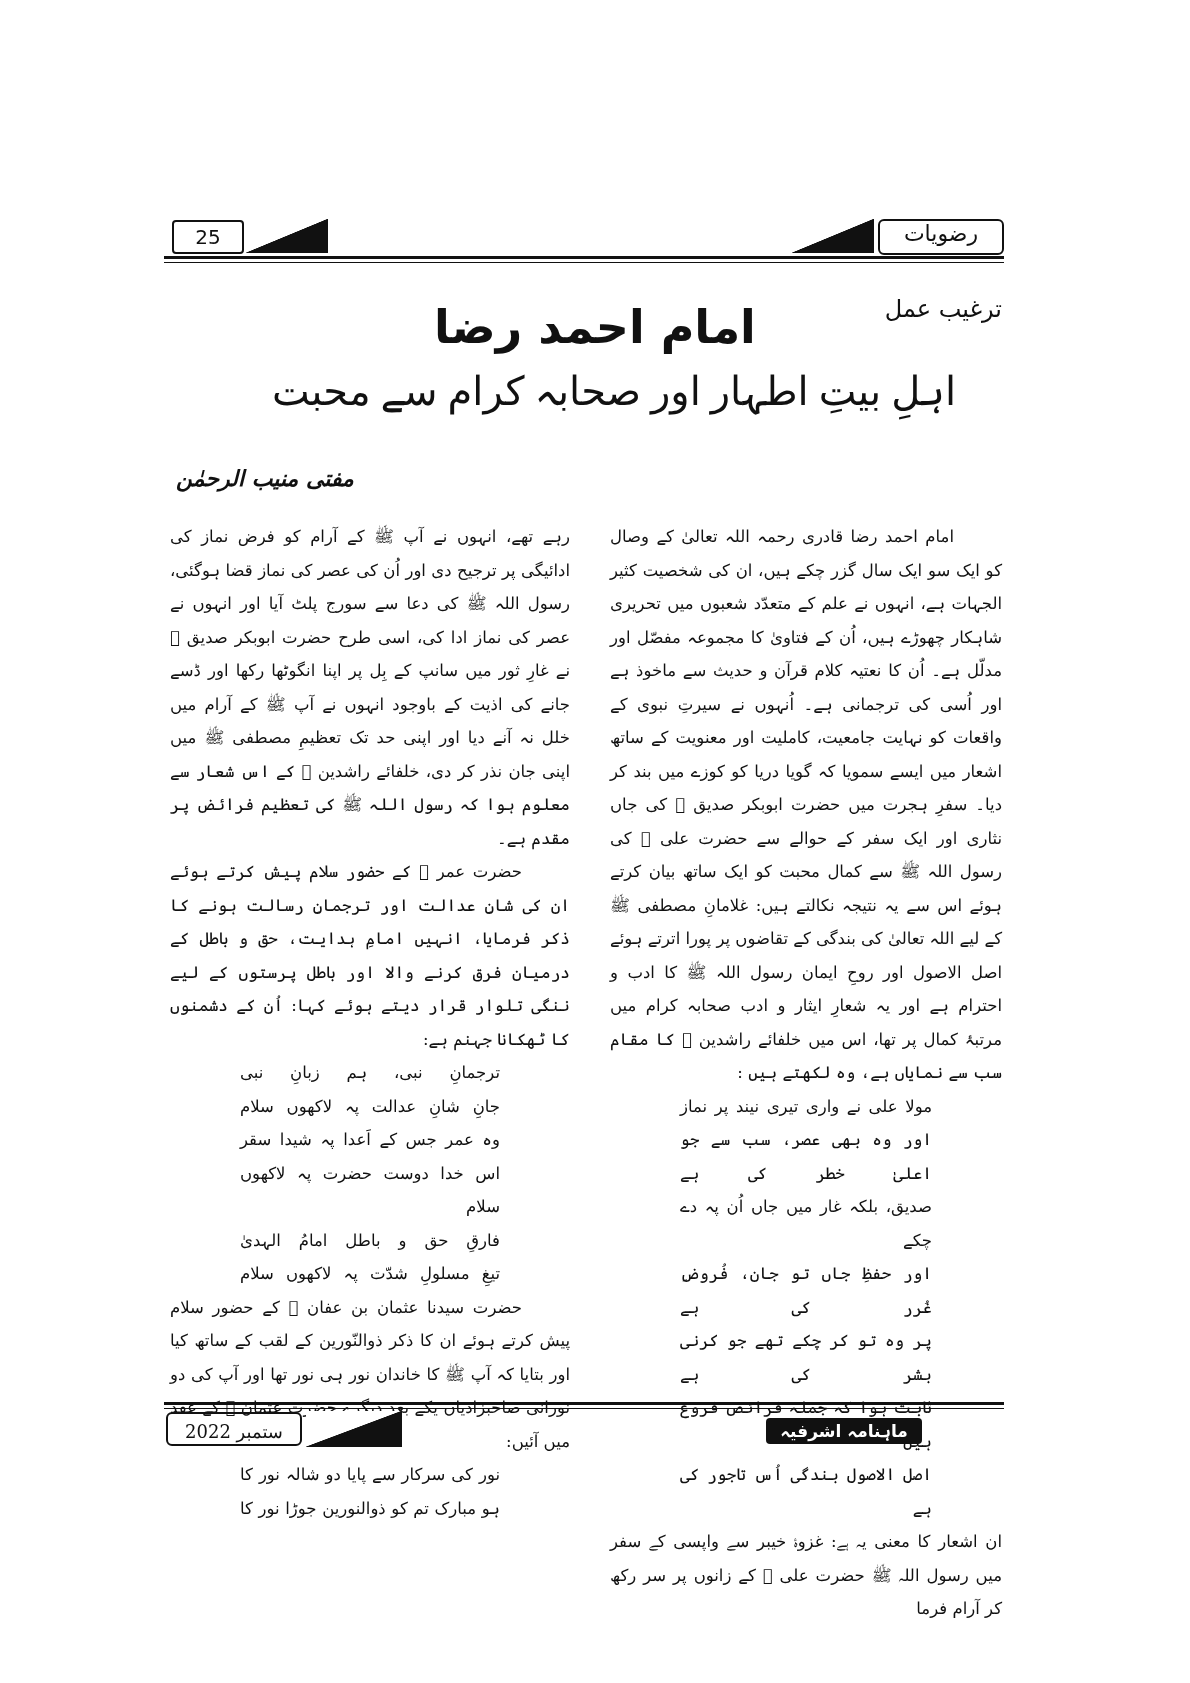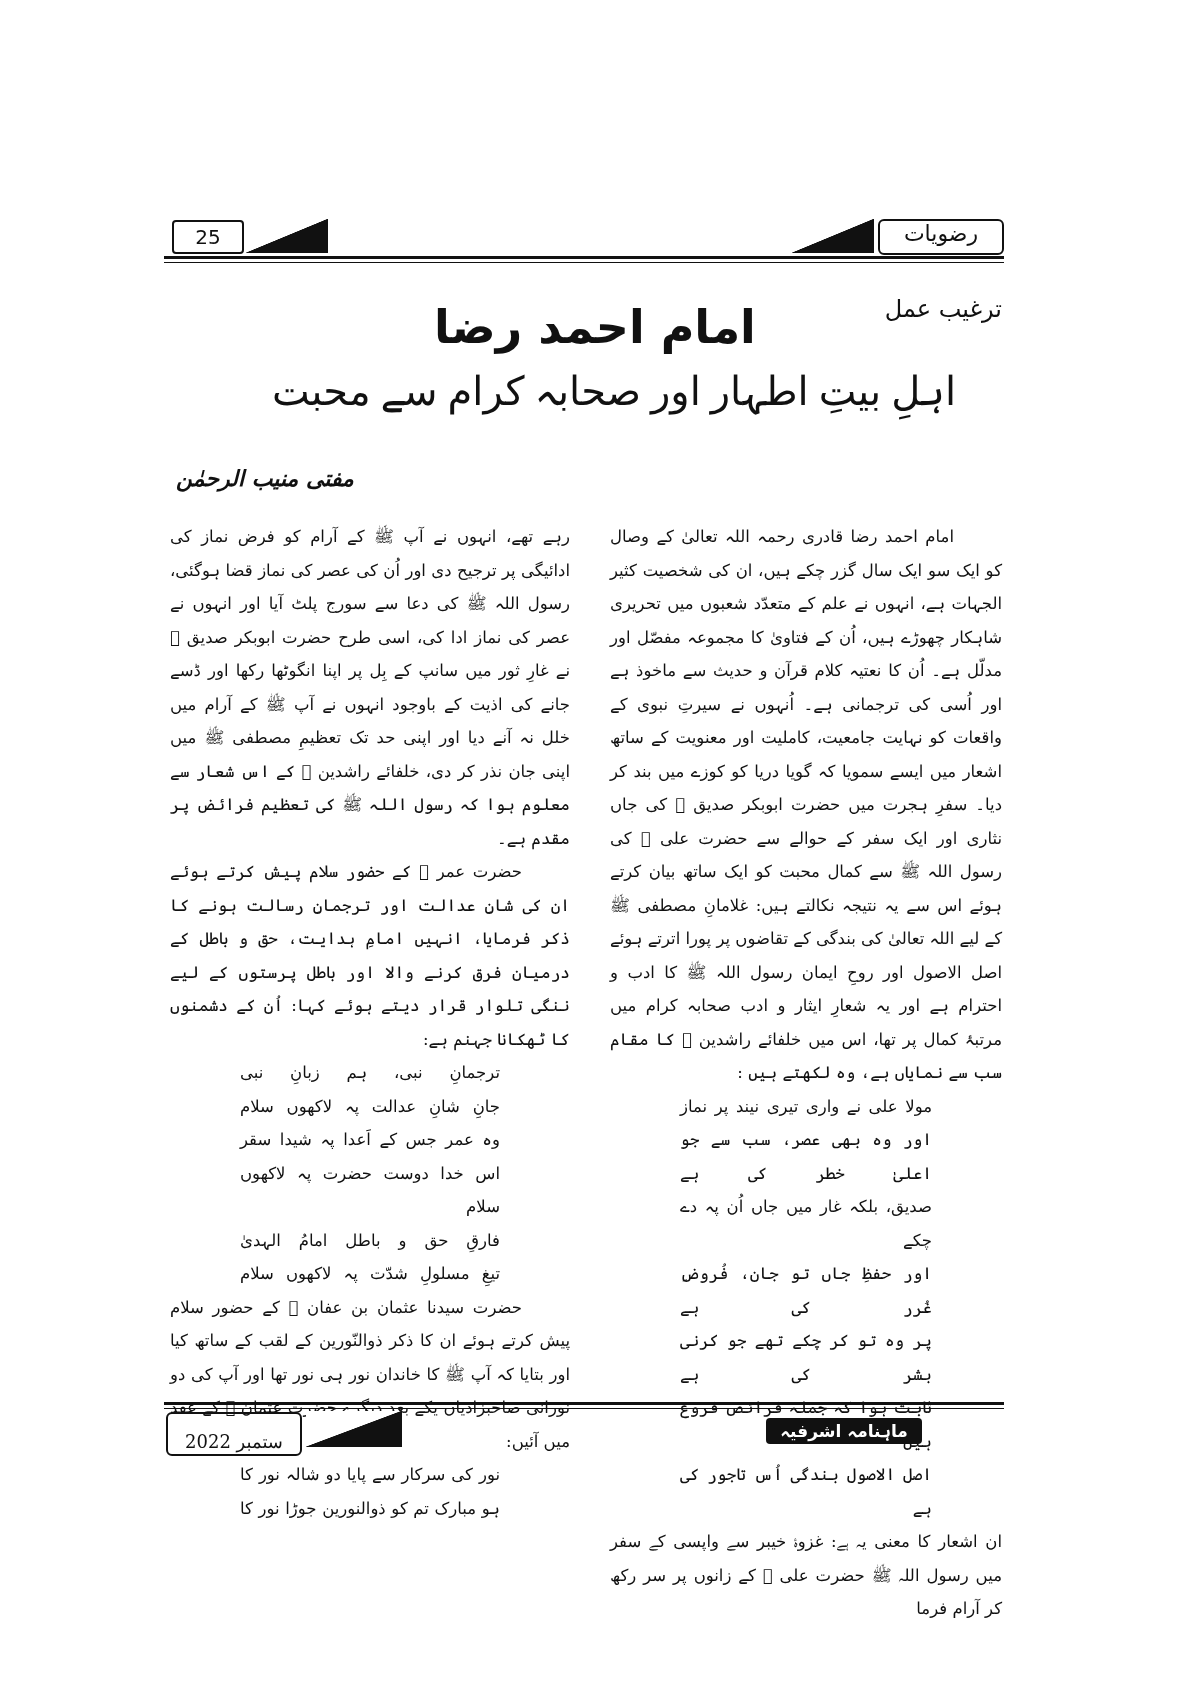--- a/index.html
+++ b/index.html
@@ -23,21 +23,21 @@
   .col-right { left: 610px; width: 392px; top: 520px; }
   .col-left { left: 170px; width: 400px; top: 520px; }
   .col p { margin: 0; }
   .para-indent { text-indent: 48px; }
   .verse { text-align: center; padding: 0 70px; }
   .verse-line { display: block; text-align-last: justify; text-align: justify; }
 
   
   .ftr-rule1 { position: absolute; left: 164px; top: 1402px; width: 840px; height: 3px; background: #111; }
   .ftr-rule2 { position: absolute; left: 164px; top: 1408px; width: 840px; height: 1px; background: #111; }
-  .ftr-date-box { position: absolute; left: 166px; top: 1412px; width: 136px; height: 44px; border: 2px solid #111; border-radius: 6px; display: flex; align-items: flex-end; justify-content: center; font-size: 18px; font-family: "DejaVu Serif", serif; padding-bottom: 2px; box-sizing: border-box; }
+  .ftr-date-box { position: absolute; left: 166px; top: 1412px; width: 136px; height: 34px; border: 2px solid #111; border-radius: 6px; display: flex; align-items: flex-end; justify-content: center; font-size: 18px; font-family: "DejaVu Serif", serif; padding-bottom: 2px; box-sizing: border-box; }
   .ftr-tri { position: absolute; left: 306px; top: 1411px; width: 96px; height: 36px; background: linear-gradient(to top right, #fff 49%, #111 50%); transform: scaleY(-1); }
   .ftr-mag { position: absolute; left: 766px; top: 1418px; width: 156px; height: 26px; background: #111; color: #fff; border-radius: 4px; display: flex; align-items: center; justify-content: center; font-size: 17px; font-weight: bold; direction: rtl; }
 </style>
 </head>
 <body>
 
 <div class="page">
 
   <div class="hdr-page-box">
     <span>25</span>

